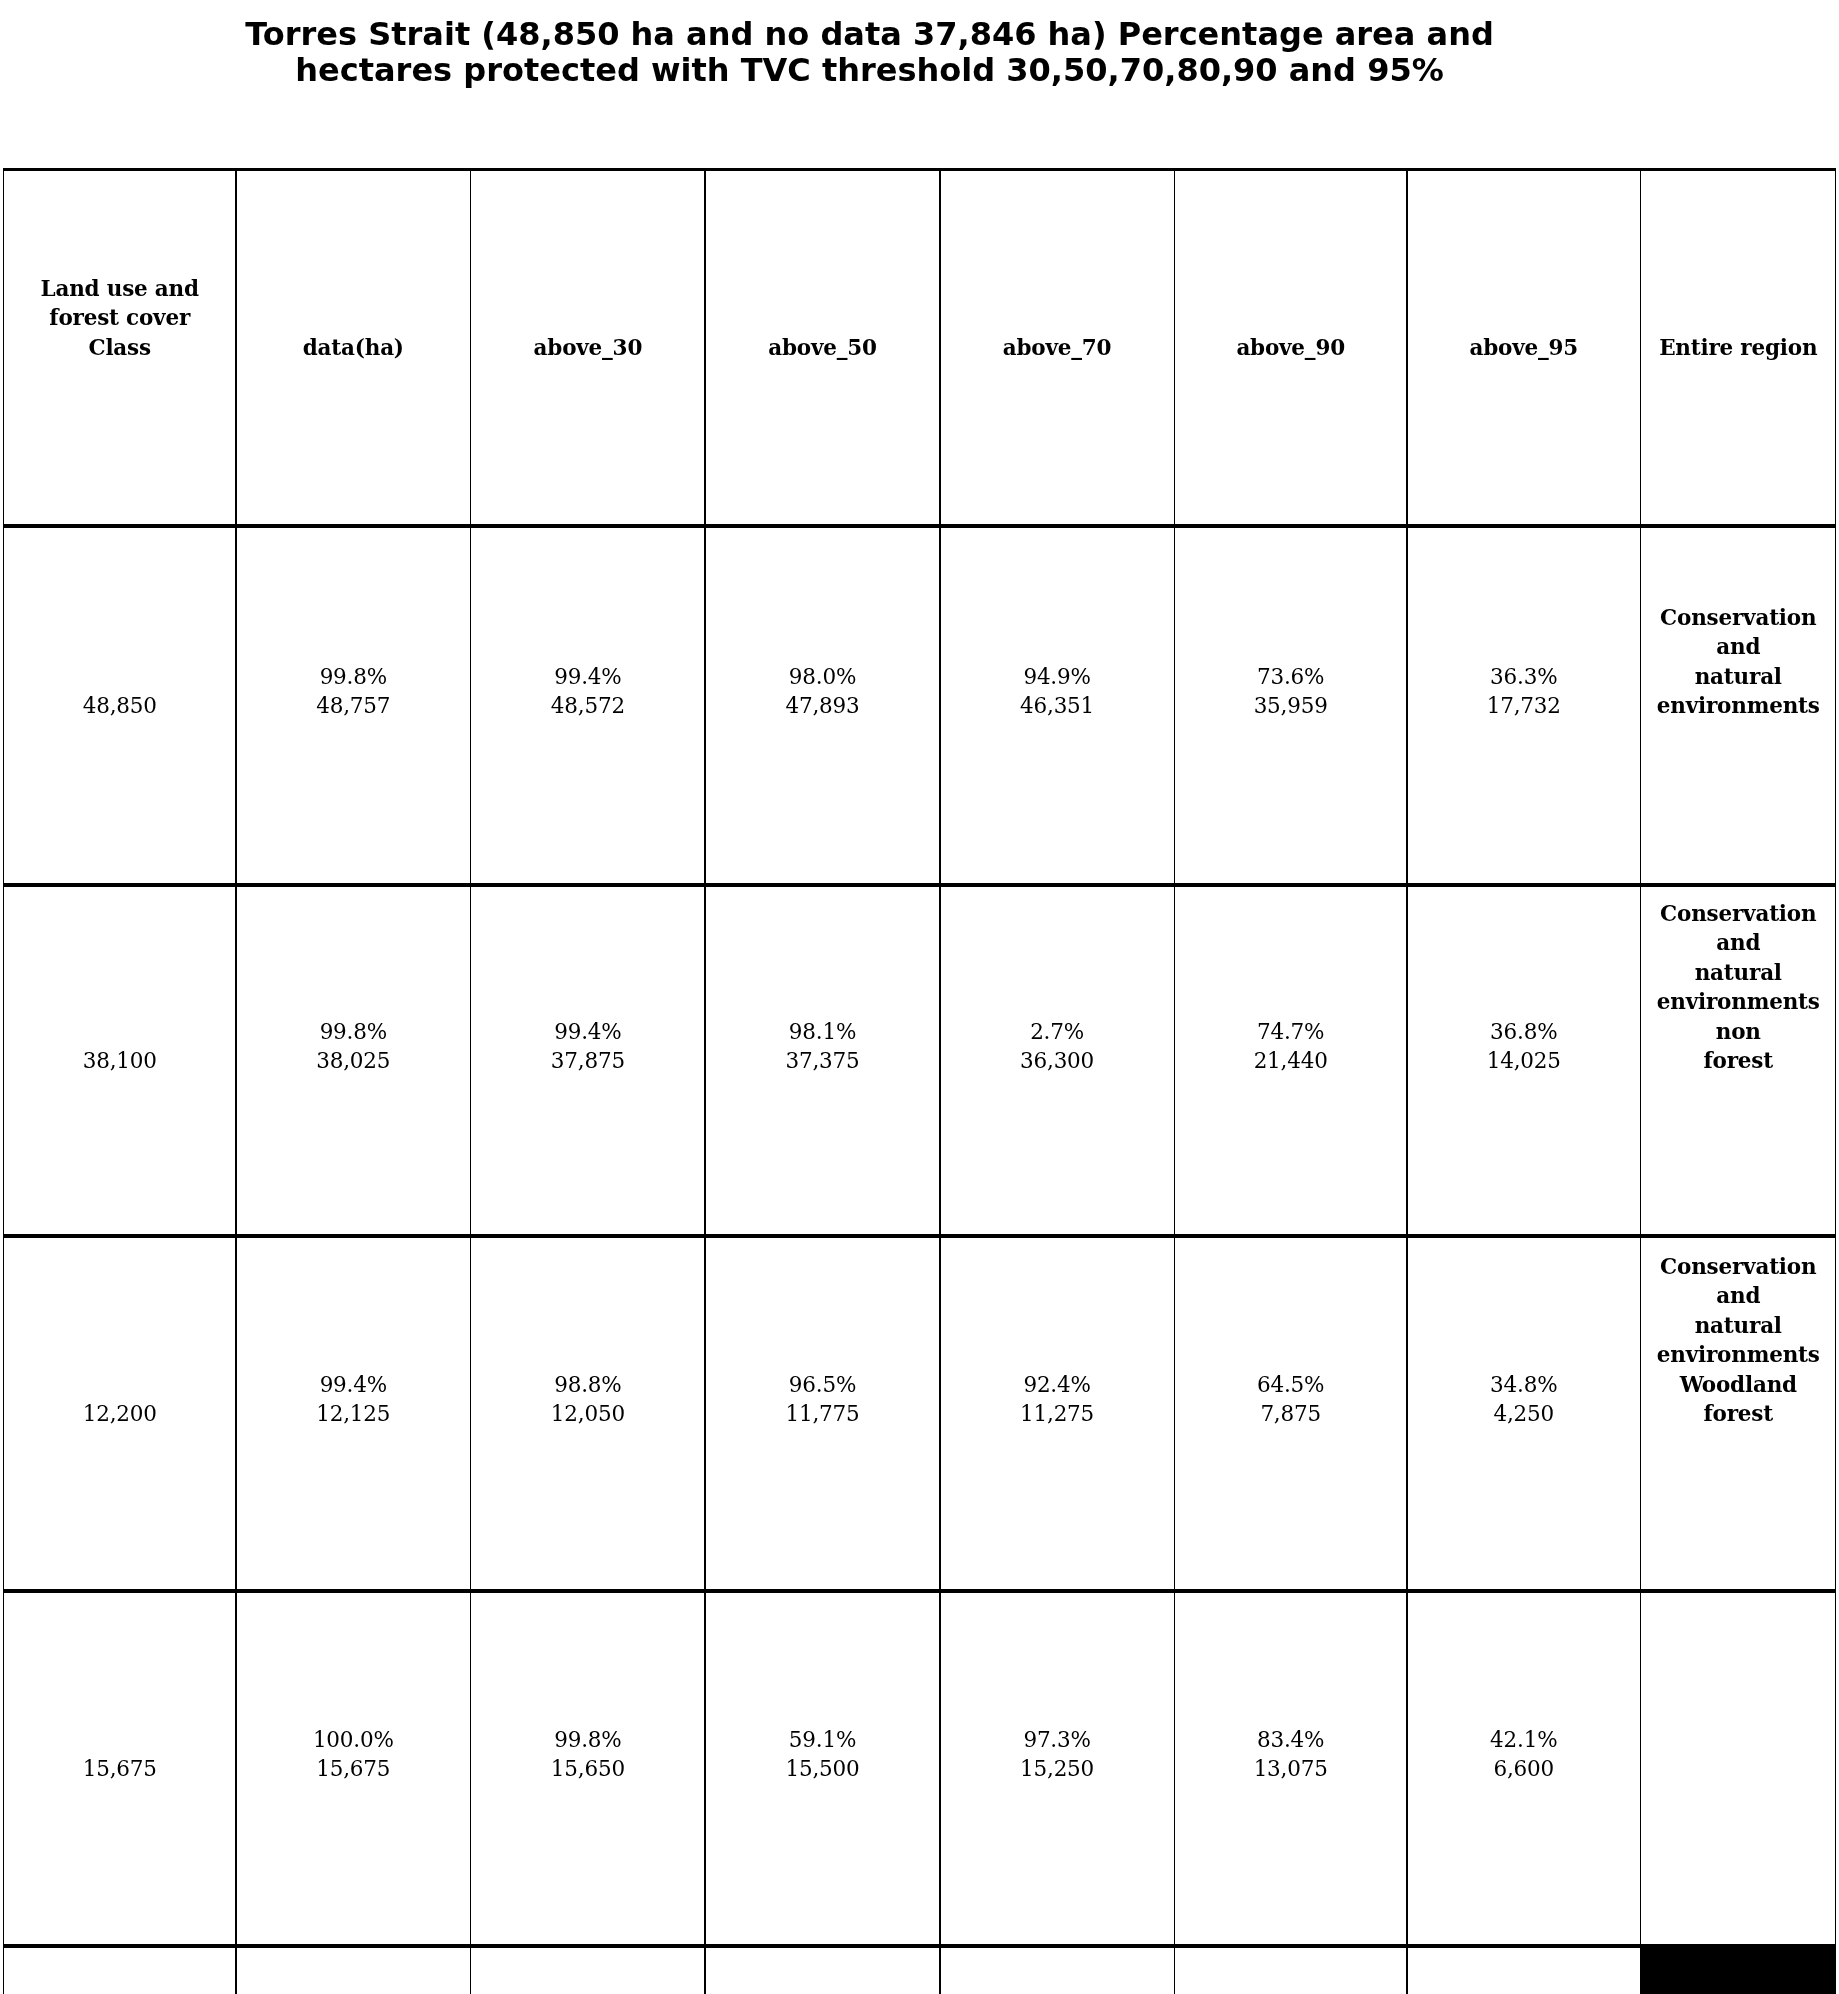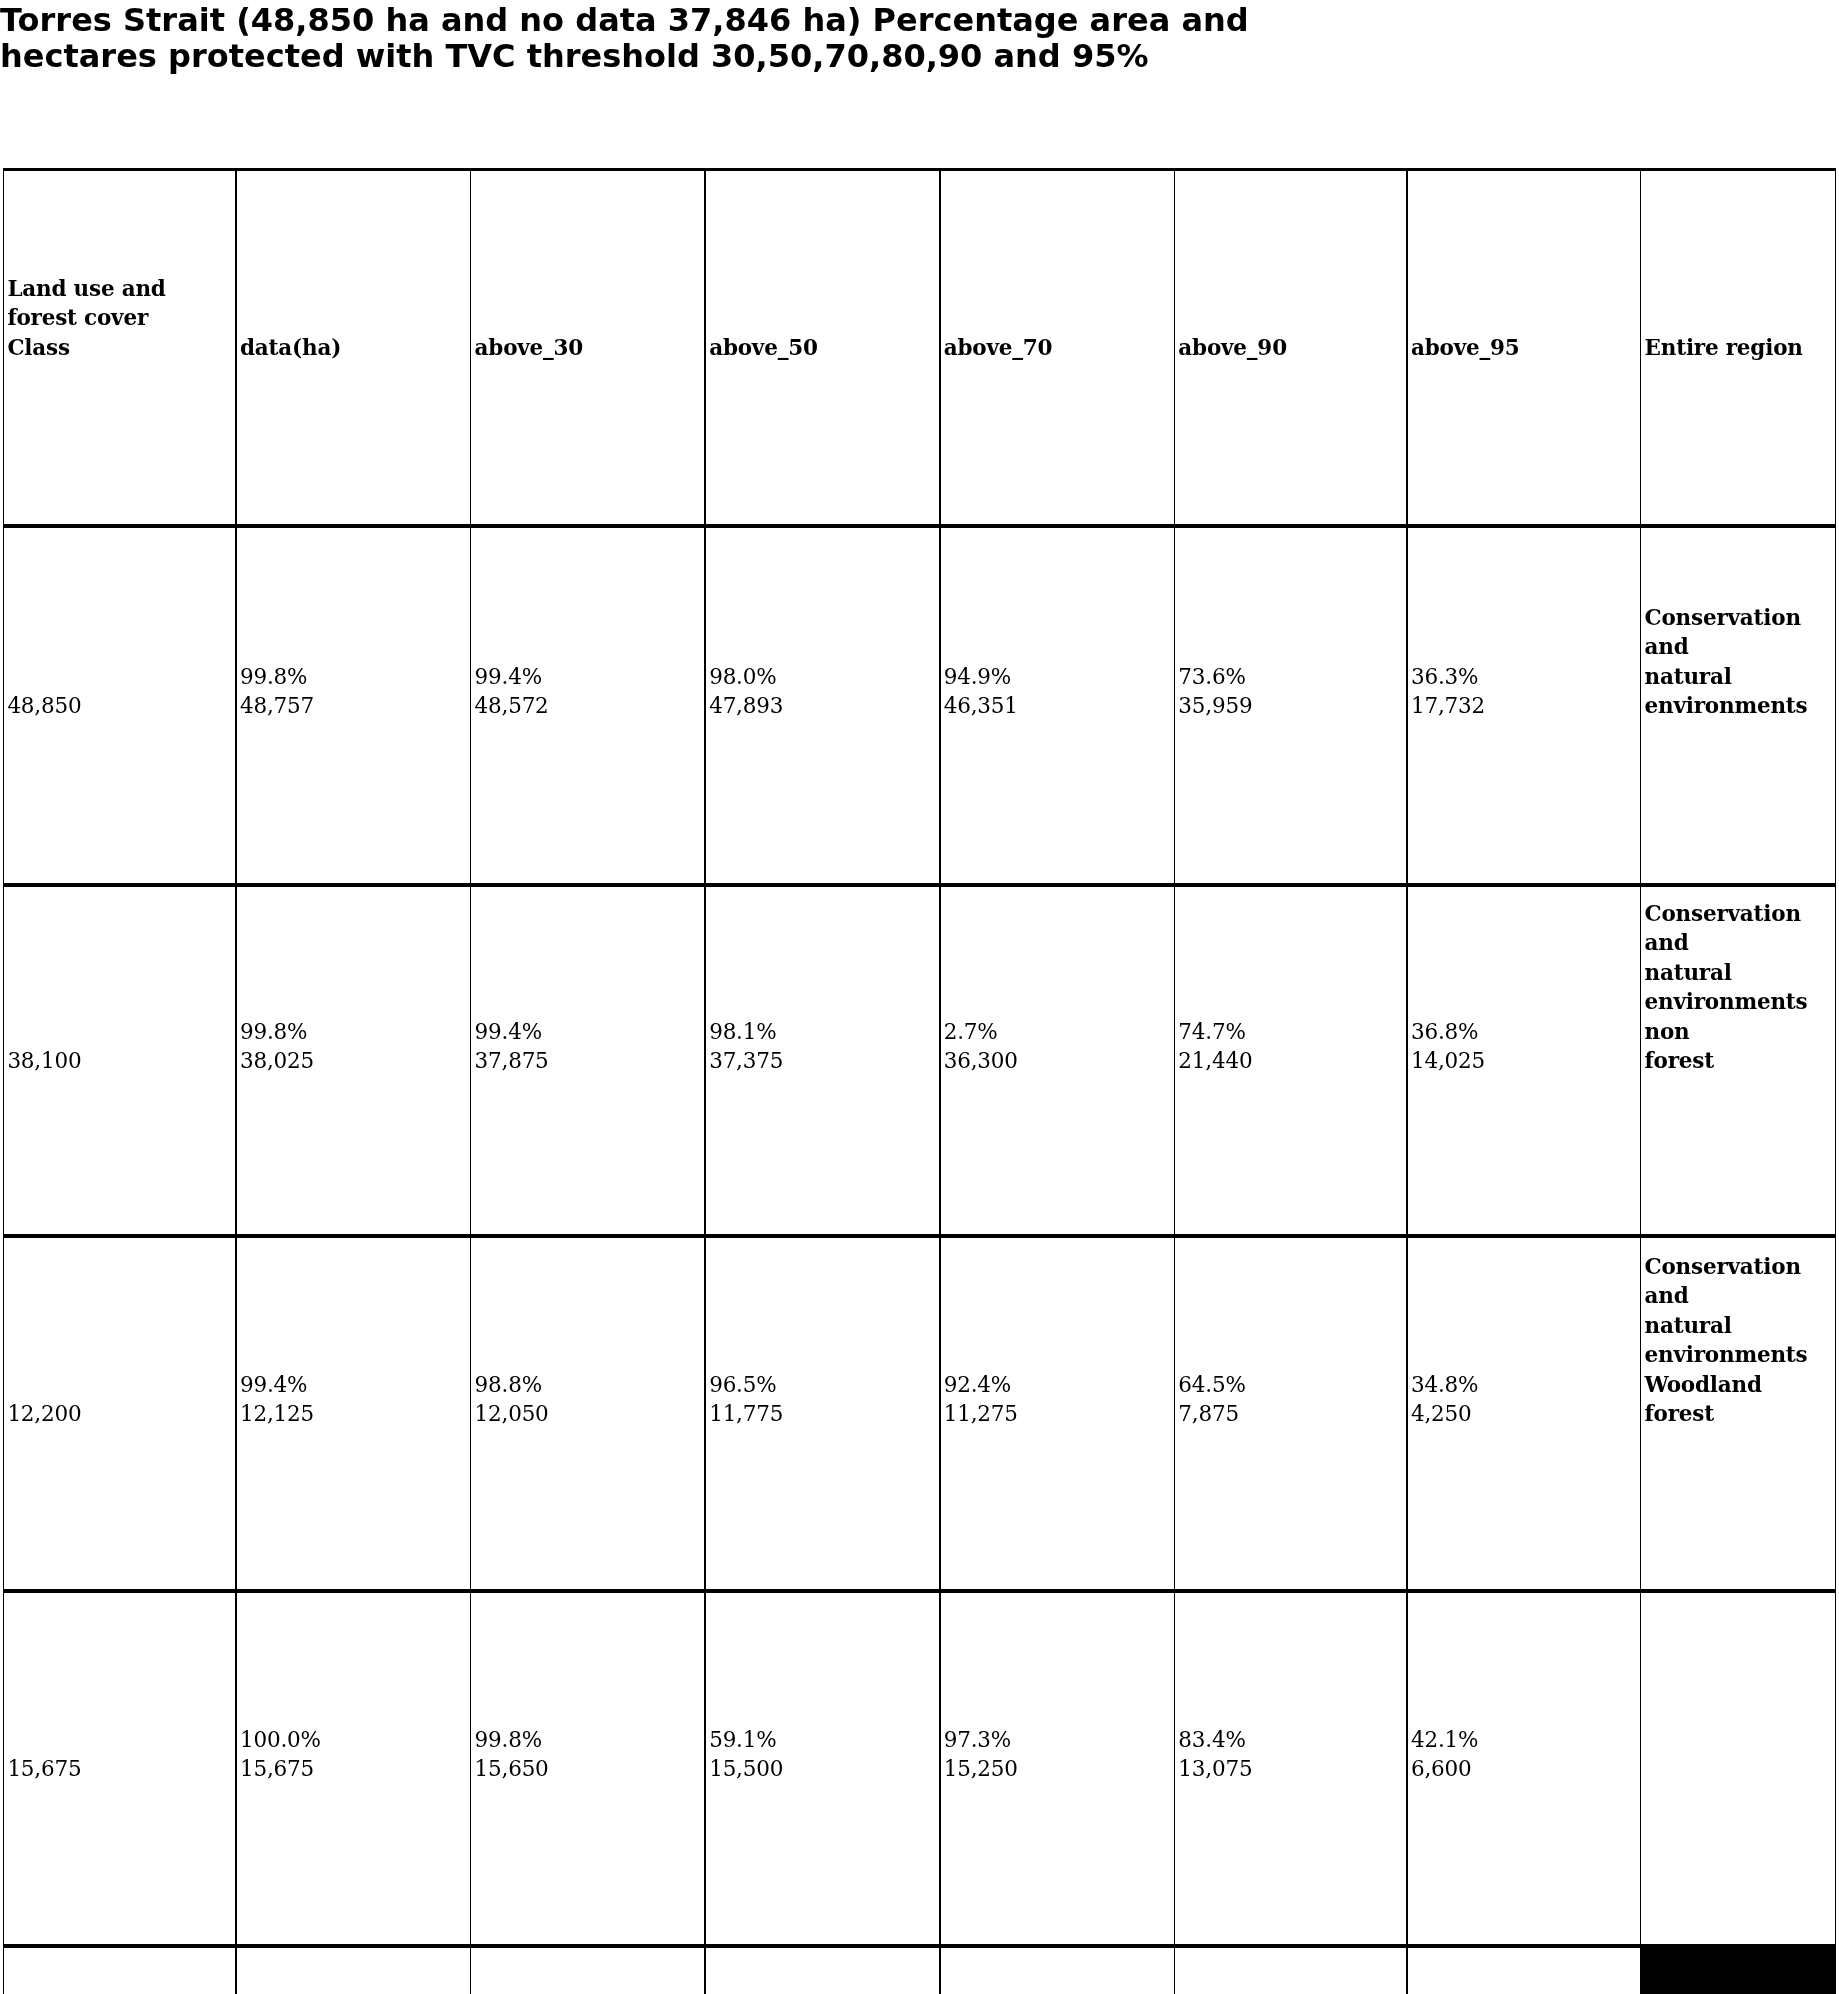--- a/index.html
+++ b/index.html
@@ -1,42 +1,43 @@
 <!DOCTYPE html>
 <html style="font-size:6.4px"><head>
 <meta charset="utf-8">
 <style>
   html,body{margin:0;padding:0;}
   body{
     width:1839px;height:2548px;position:relative;background:#fff;color:#000;
     font-family:"DejaVu Serif",serif;
   }
   .title{
-    margin:2px 100px 0 0;
+    margin:16px 100px 0 0;
+    text-align:center;
     font-family:"DejaVu Sans",sans-serif;
     font-weight:bold;
     font-size:32px;
     line-height:36px;
     white-space:pre-line;
   }
   
   .grid{
     position:absolute;left:3.2px;top:168px;width:1833px;height:2142px;
     box-sizing:border-box;background:#000;
     border:1.6px solid #000;border-top-width:3.6px;border-bottom-width:4.4px;
     display:grid;
     grid-template-columns:231px 233px 233px 233px 233px 231px 232px 1fr;
     grid-template-rows:353px 355px 347px 351px 351px 1fr;
     gap:4px 1.6px;
   }
   .cell{background:#fff;position:relative;font-size:21.5px;}
   .cc{
     position:absolute;left:3.2px;right:3.2px;top:50%;
     transform:translateY(calc(-100% + 14.8px));
-    text-align:left;line-height:29.5px;white-space:pre-line;
+    text-align:center;line-height:29.5px;white-space:pre-line;
     letter-spacing:-0.2px;
   }
   .b{font-weight:bold;}
 </style>
 </head>
 <body>
 
 <div class="title"><span>Torres Strait (48,850 ha and no data 37,846 ha) Percentage area and</span>
 <span>hectares protected with TVC threshold 30,50,70,80,90 and 95%</span></div>
 

